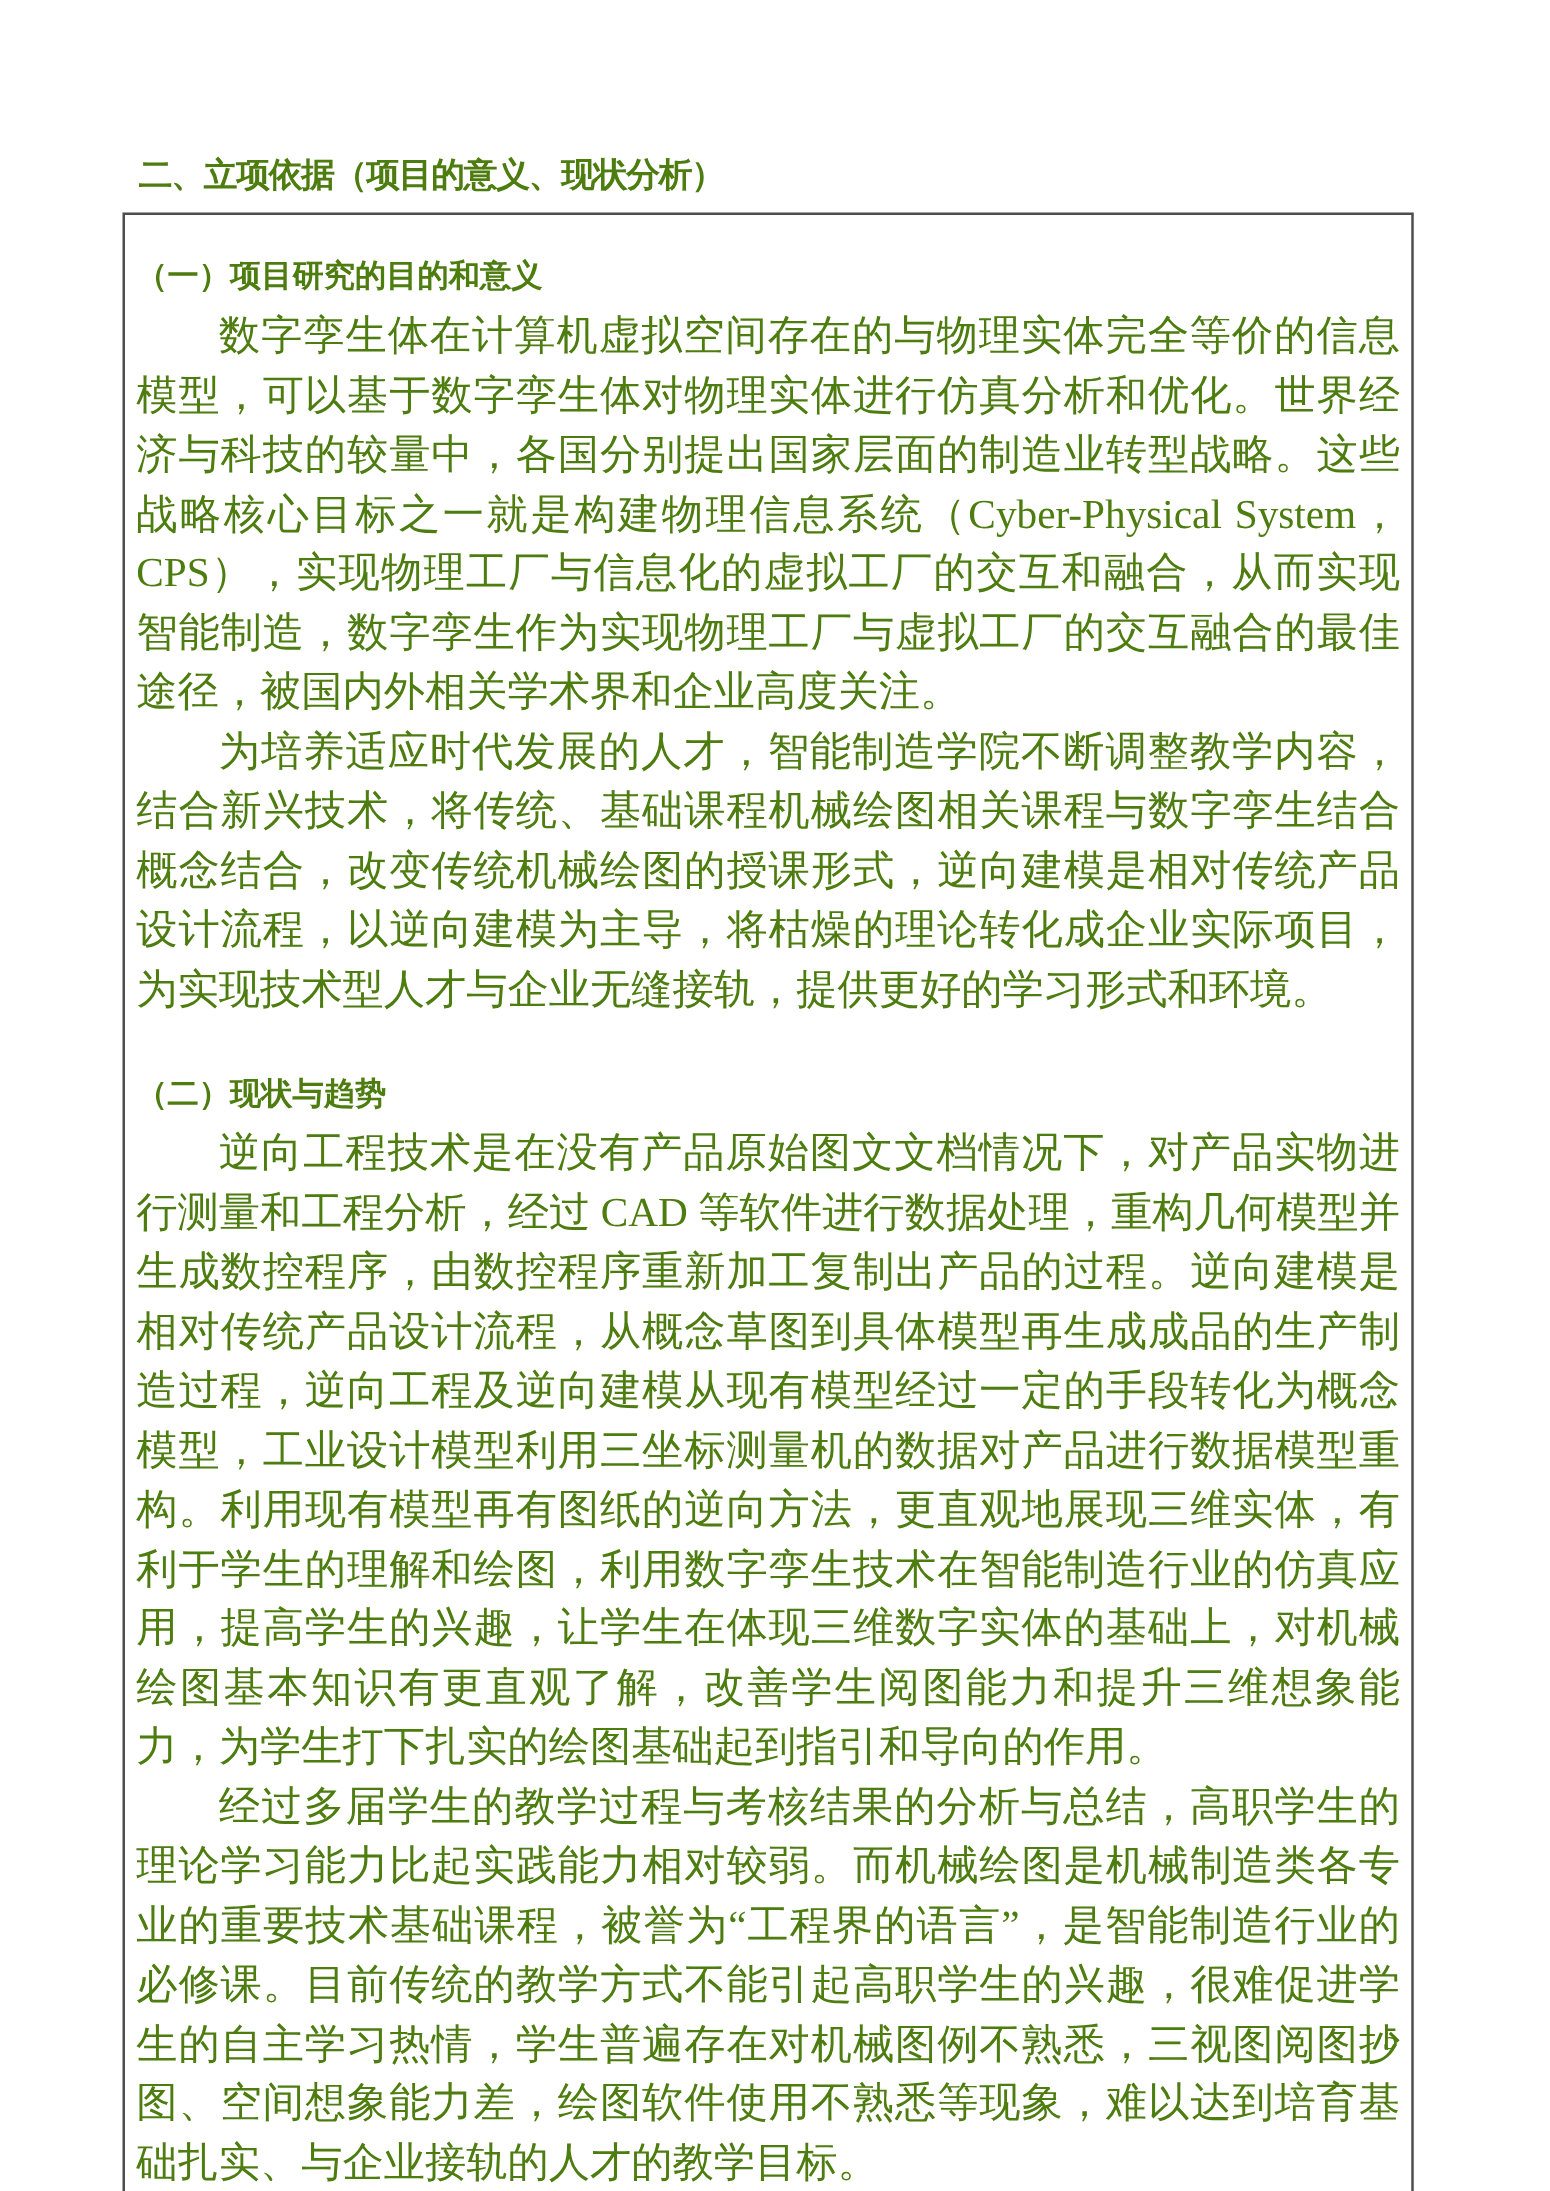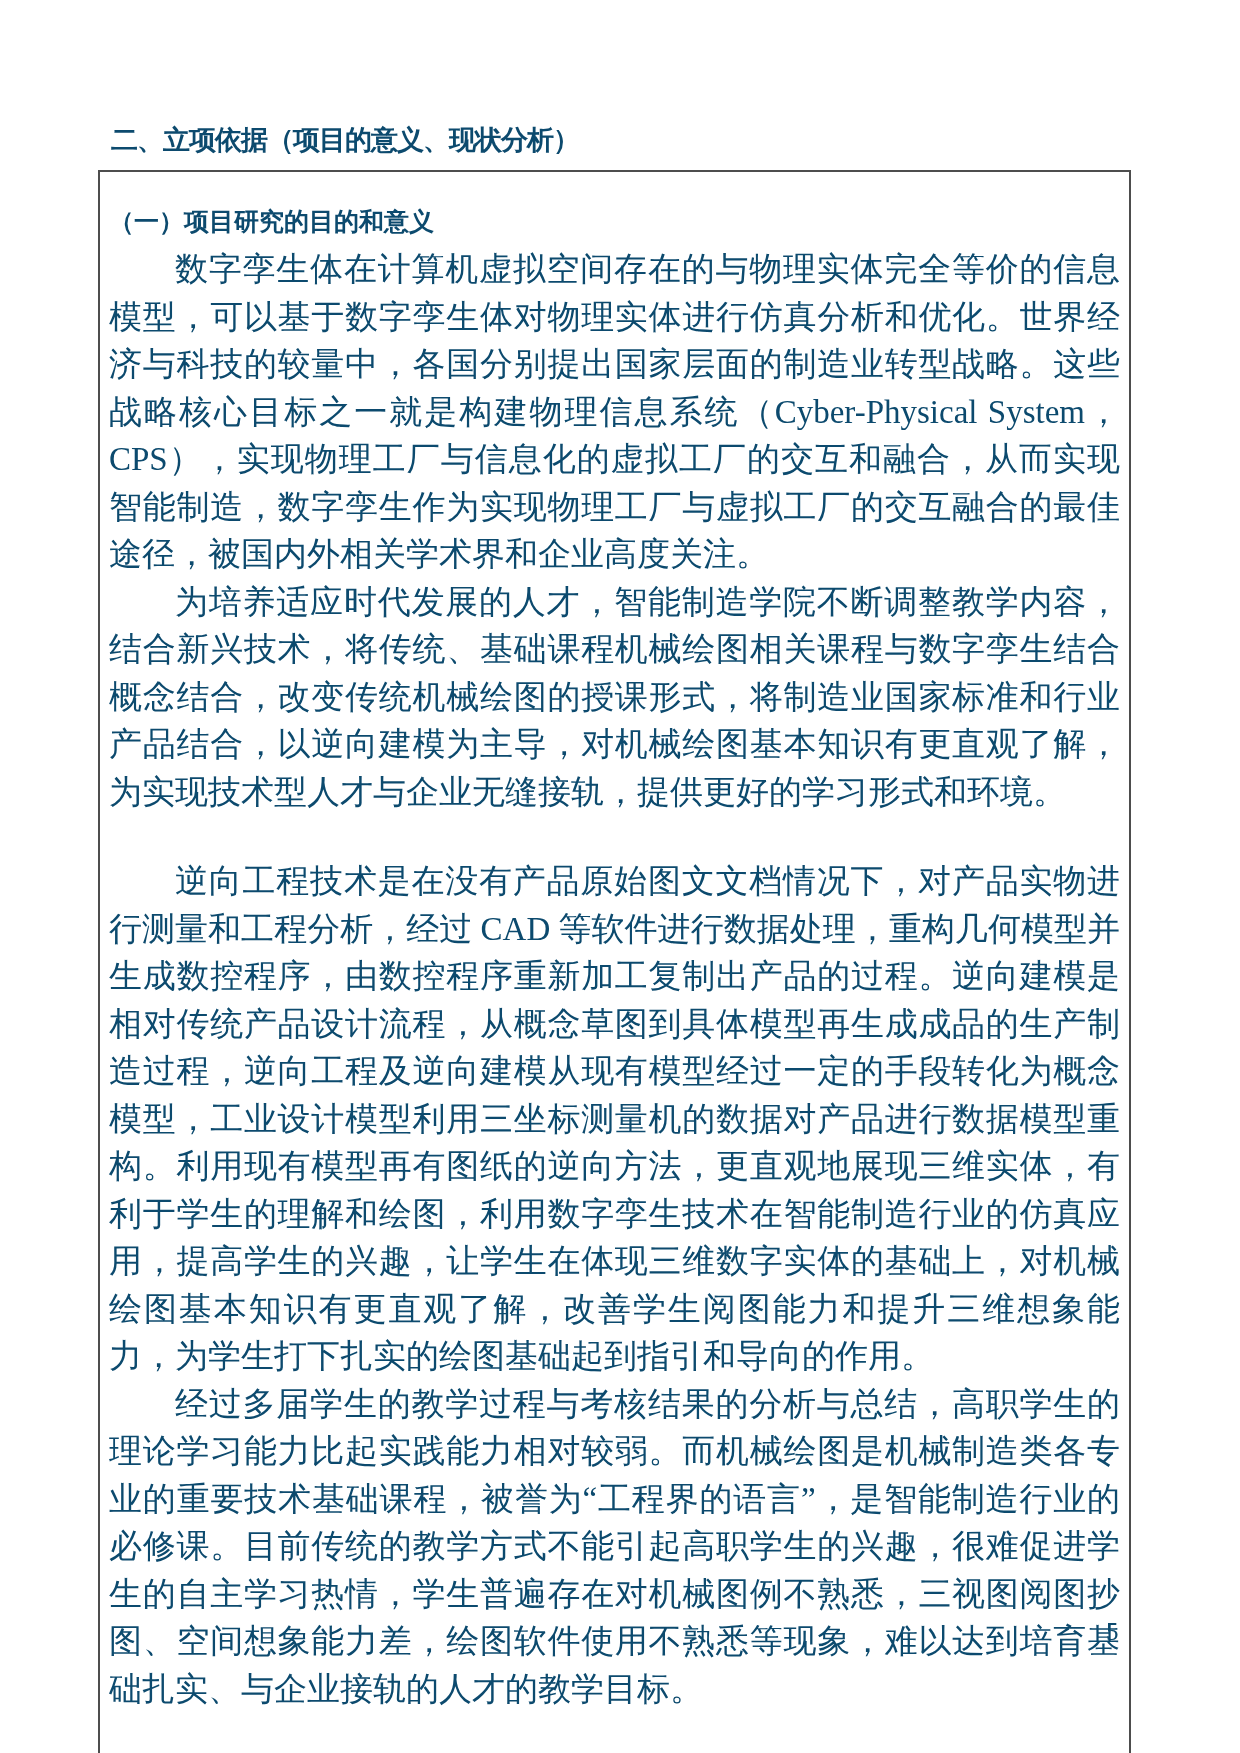--- a/index.html
+++ b/index.html
@@ -1,20 +1,20 @@
 <!DOCTYPE html>
 <html><head>
 <meta charset="utf-8">
 <style>
   html,body{margin:0;padding:0;background:#ffffff;}
   .page{
     position:relative;
     width:1240px;height:1753px;
     background:#ffffff;
-    color:#0c4a6e;
+    color:#4d7c0f;
     font-family:"Liberation Serif", serif;
     overflow:hidden;
   }
   .doc-title{
     position:absolute;
     top:122px;left:111px;
     margin:0;
     font-size:27px;
     letter-spacing:-1px;
     font-weight:bold;
@@ -58,24 +58,25 @@
 
 <div class="page">
 
   <h1 class="doc-title">二、立项依据（项目的意义、现状分析）</h1>
 
   <div class="content-box">
 
     <section class="section">
       <h2>（一）项目研究的目的和意义</h2>
       <p>数字孪生体在计算机虚拟空间存在的与物理实体完全等价的信息模型，可以基于数字孪生体对物理实体进行仿真分析和优化。世界经济与科技的较量中，各国分别提出国家层面的制造业转型战略。这些战略核心目标之一就是构建物理信息系统（Cyber-Physical System，CPS），实现物理工厂与信息化的虚拟工厂的交互和融合，从而实现智能制造，数字孪生作为实现物理工厂与虚拟工厂的交互融合的最佳途径，被国内外相关学术界和企业高度关注。</p>
-      <p>为培养适应时代发展的人才，智能制造学院不断调整教学内容，结合新兴技术，将传统、基础课程机械绘图相关课程与数字孪生结合概念结合，改变传统机械绘图的授课形式，将制造业国家标准和行业产品结合，以逆向建模为主导，对机械绘图基本知识有更直观了解，为实现技术型人才与企业无缝接轨，提供更好的学习形式和环境。</p>
+      <p>为培养适应时代发展的人才，智能制造学院不断调整教学内容，结合新兴技术，将传统、基础课程机械绘图相关课程与数字孪生结合概念结合，改变传统机械绘图的授课形式，逆向建模是相对传统产品设计流程，以逆向建模为主导，将枯燥的理论转化成企业实际项目，为实现技术型人才与企业无缝接轨，提供更好的学习形式和环境。</p>
     </section>
 
     <section class="section section-gap">
+      <h2>（二）现状与趋势</h2>
       <p>逆向工程技术是在没有产品原始图文文档情况下，对产品实物进行测量和工程分析，经过 CAD 等软件进行数据处理，重构几何模型并生成数控程序，由数控程序重新加工复制出产品的过程。逆向建模是相对传统产品设计流程，从概念草图到具体模型再生成成品的生产制造过程，逆向工程及逆向建模从现有模型经过一定的手段转化为概念模型，工业设计模型利用三坐标测量机的数据对产品进行数据模型重构。利用现有模型再有图纸的逆向方法，更直观地展现三维实体，有利于学生的理解和绘图，利用数字孪生技术在智能制造行业的仿真应用，提高学生的兴趣，让学生在体现三维数字实体的基础上，对机械绘图基本知识有更直观了解，改善学生阅图能力和提升三维想象能力，为学生打下扎实的绘图基础起到指引和导向的作用。</p>
       <p>经过多届学生的教学过程与考核结果的分析与总结，高职学生的理论学习能力比起实践能力相对较弱。而机械绘图是机械制造类各专业的重要技术基础课程，被誉为“工程界的语言”，是智能制造行业的必修课。目前传统的教学方式不能引起高职学生的兴趣，很难促进学生的自主学习热情，学生普遍存在对机械图例不熟悉，三视图阅图抄图、空间想象能力差，绘图软件使用不熟悉等现象，难以达到培育基础扎实、与企业接轨的人才的教学目标。</p>
     </section>
 
   </div>
 
   <div class="page-number">5</div>
 
 </div>
 

